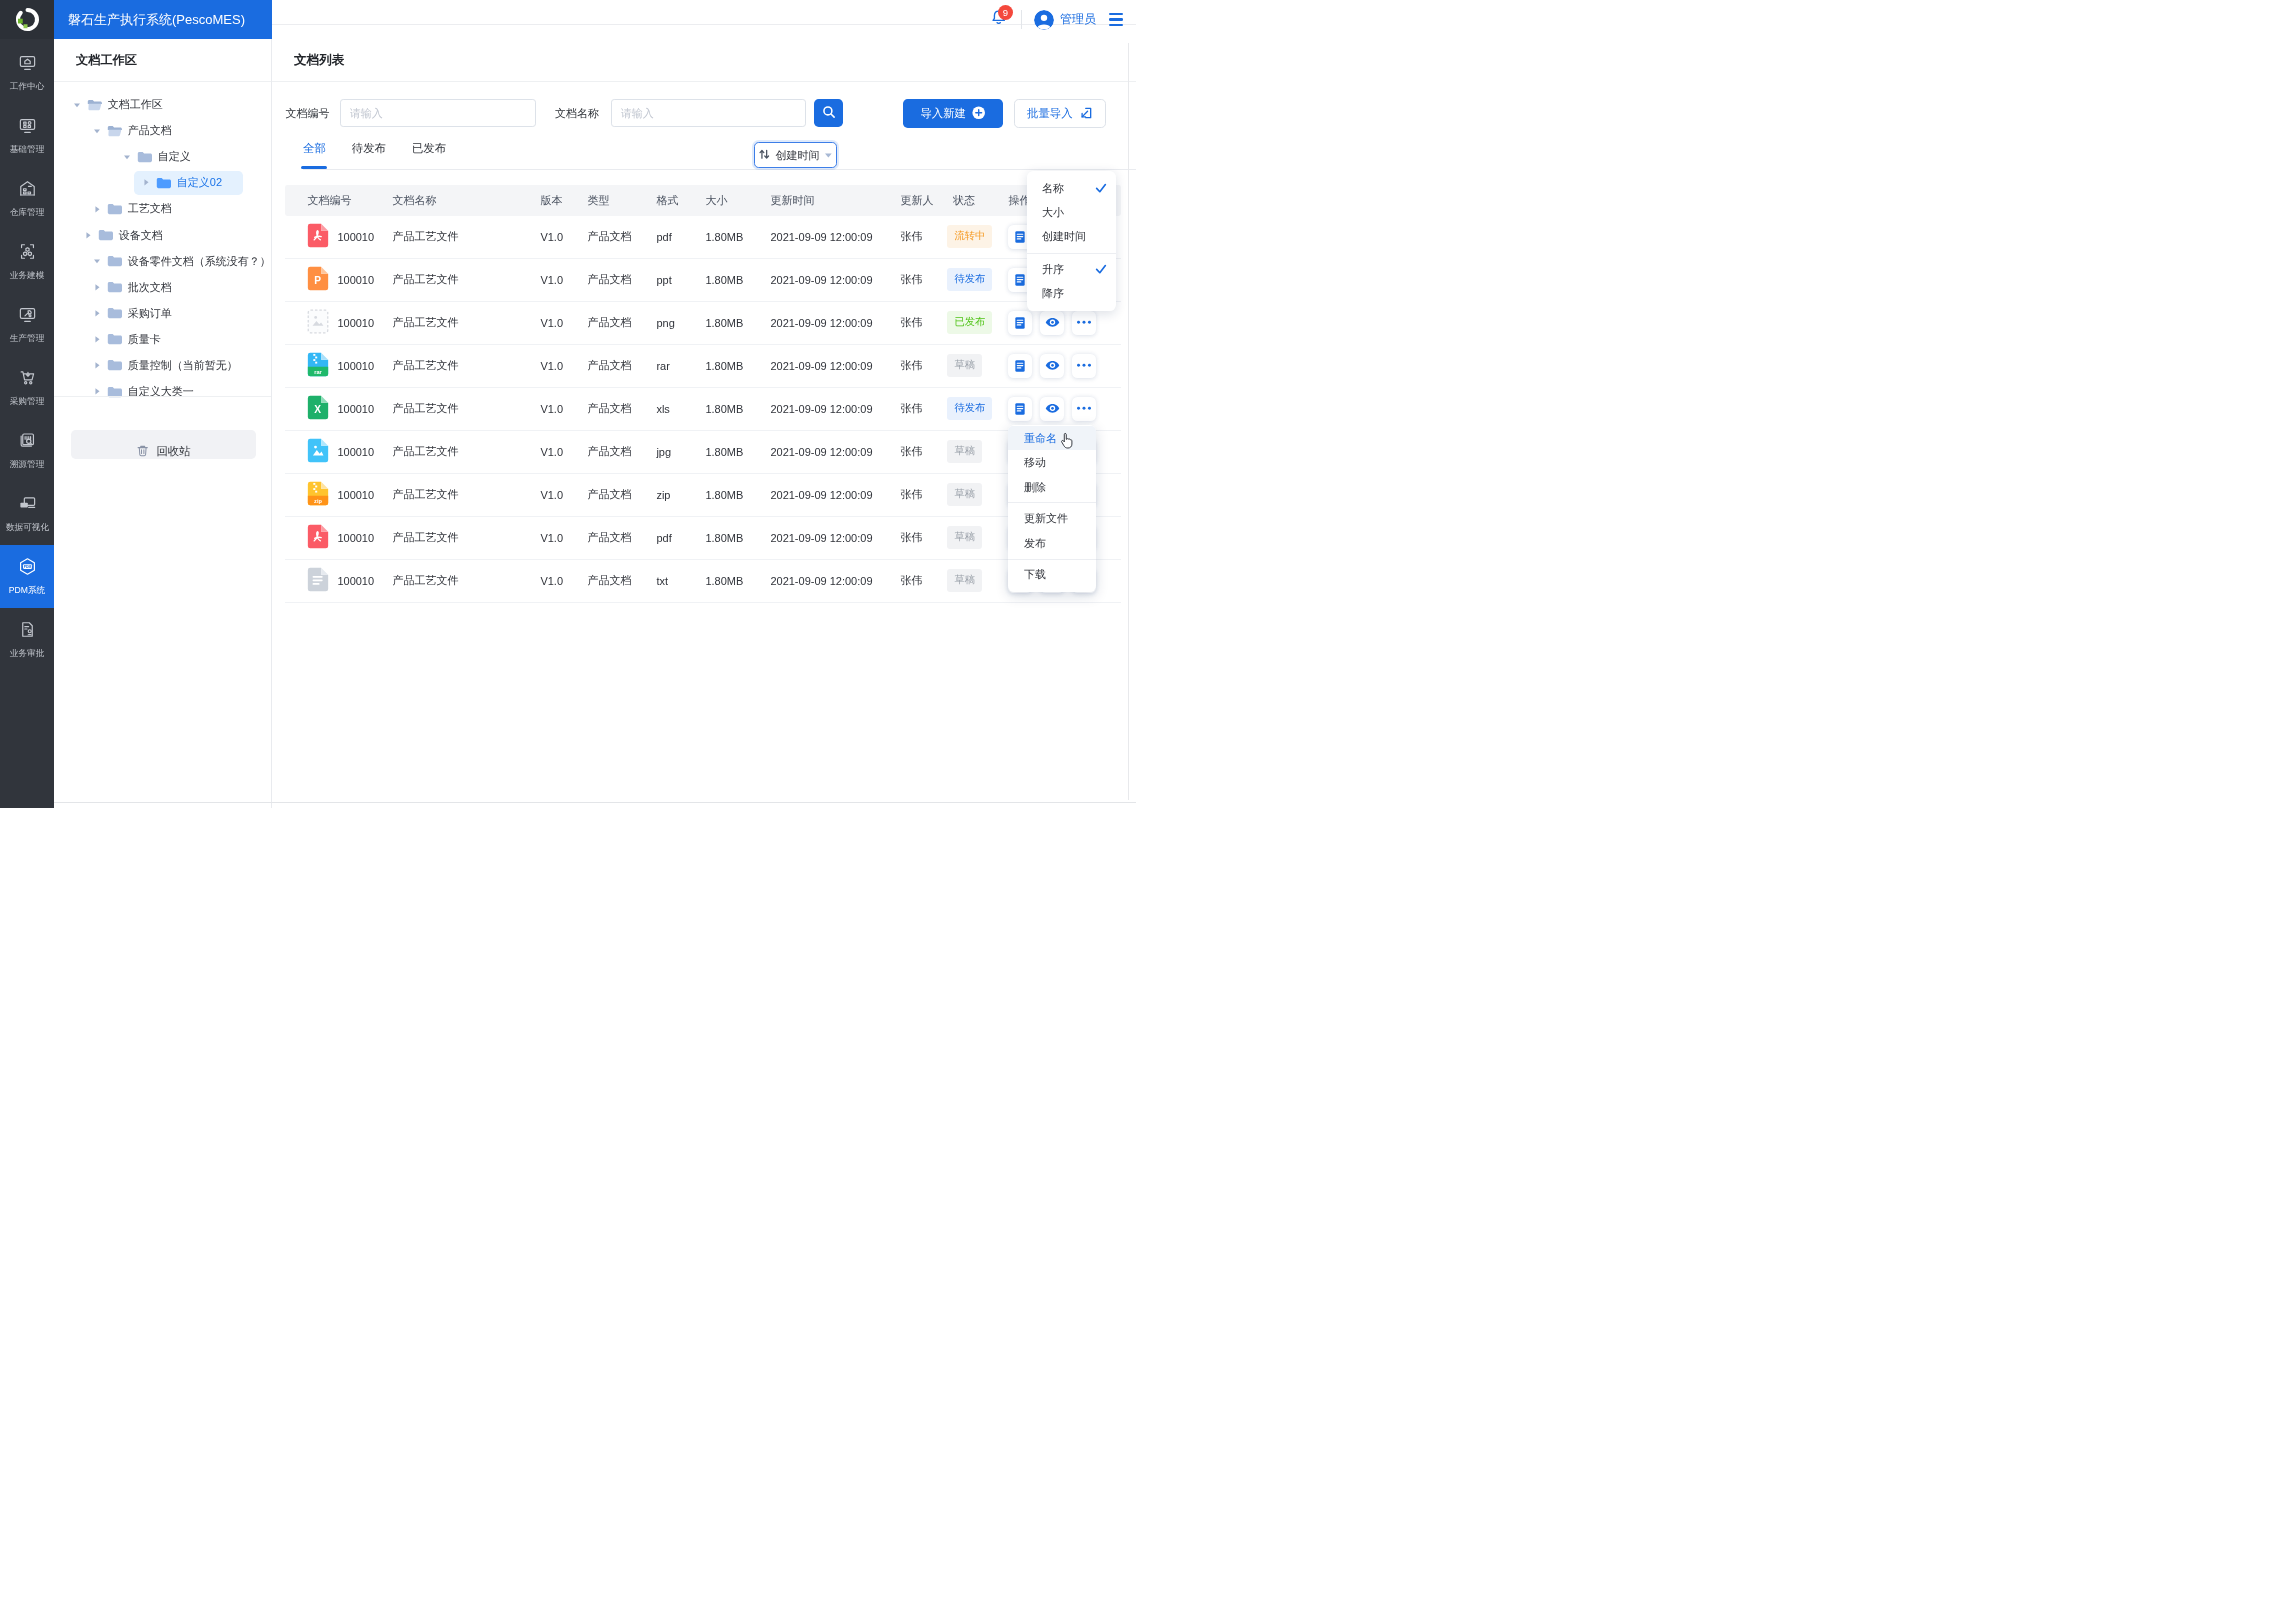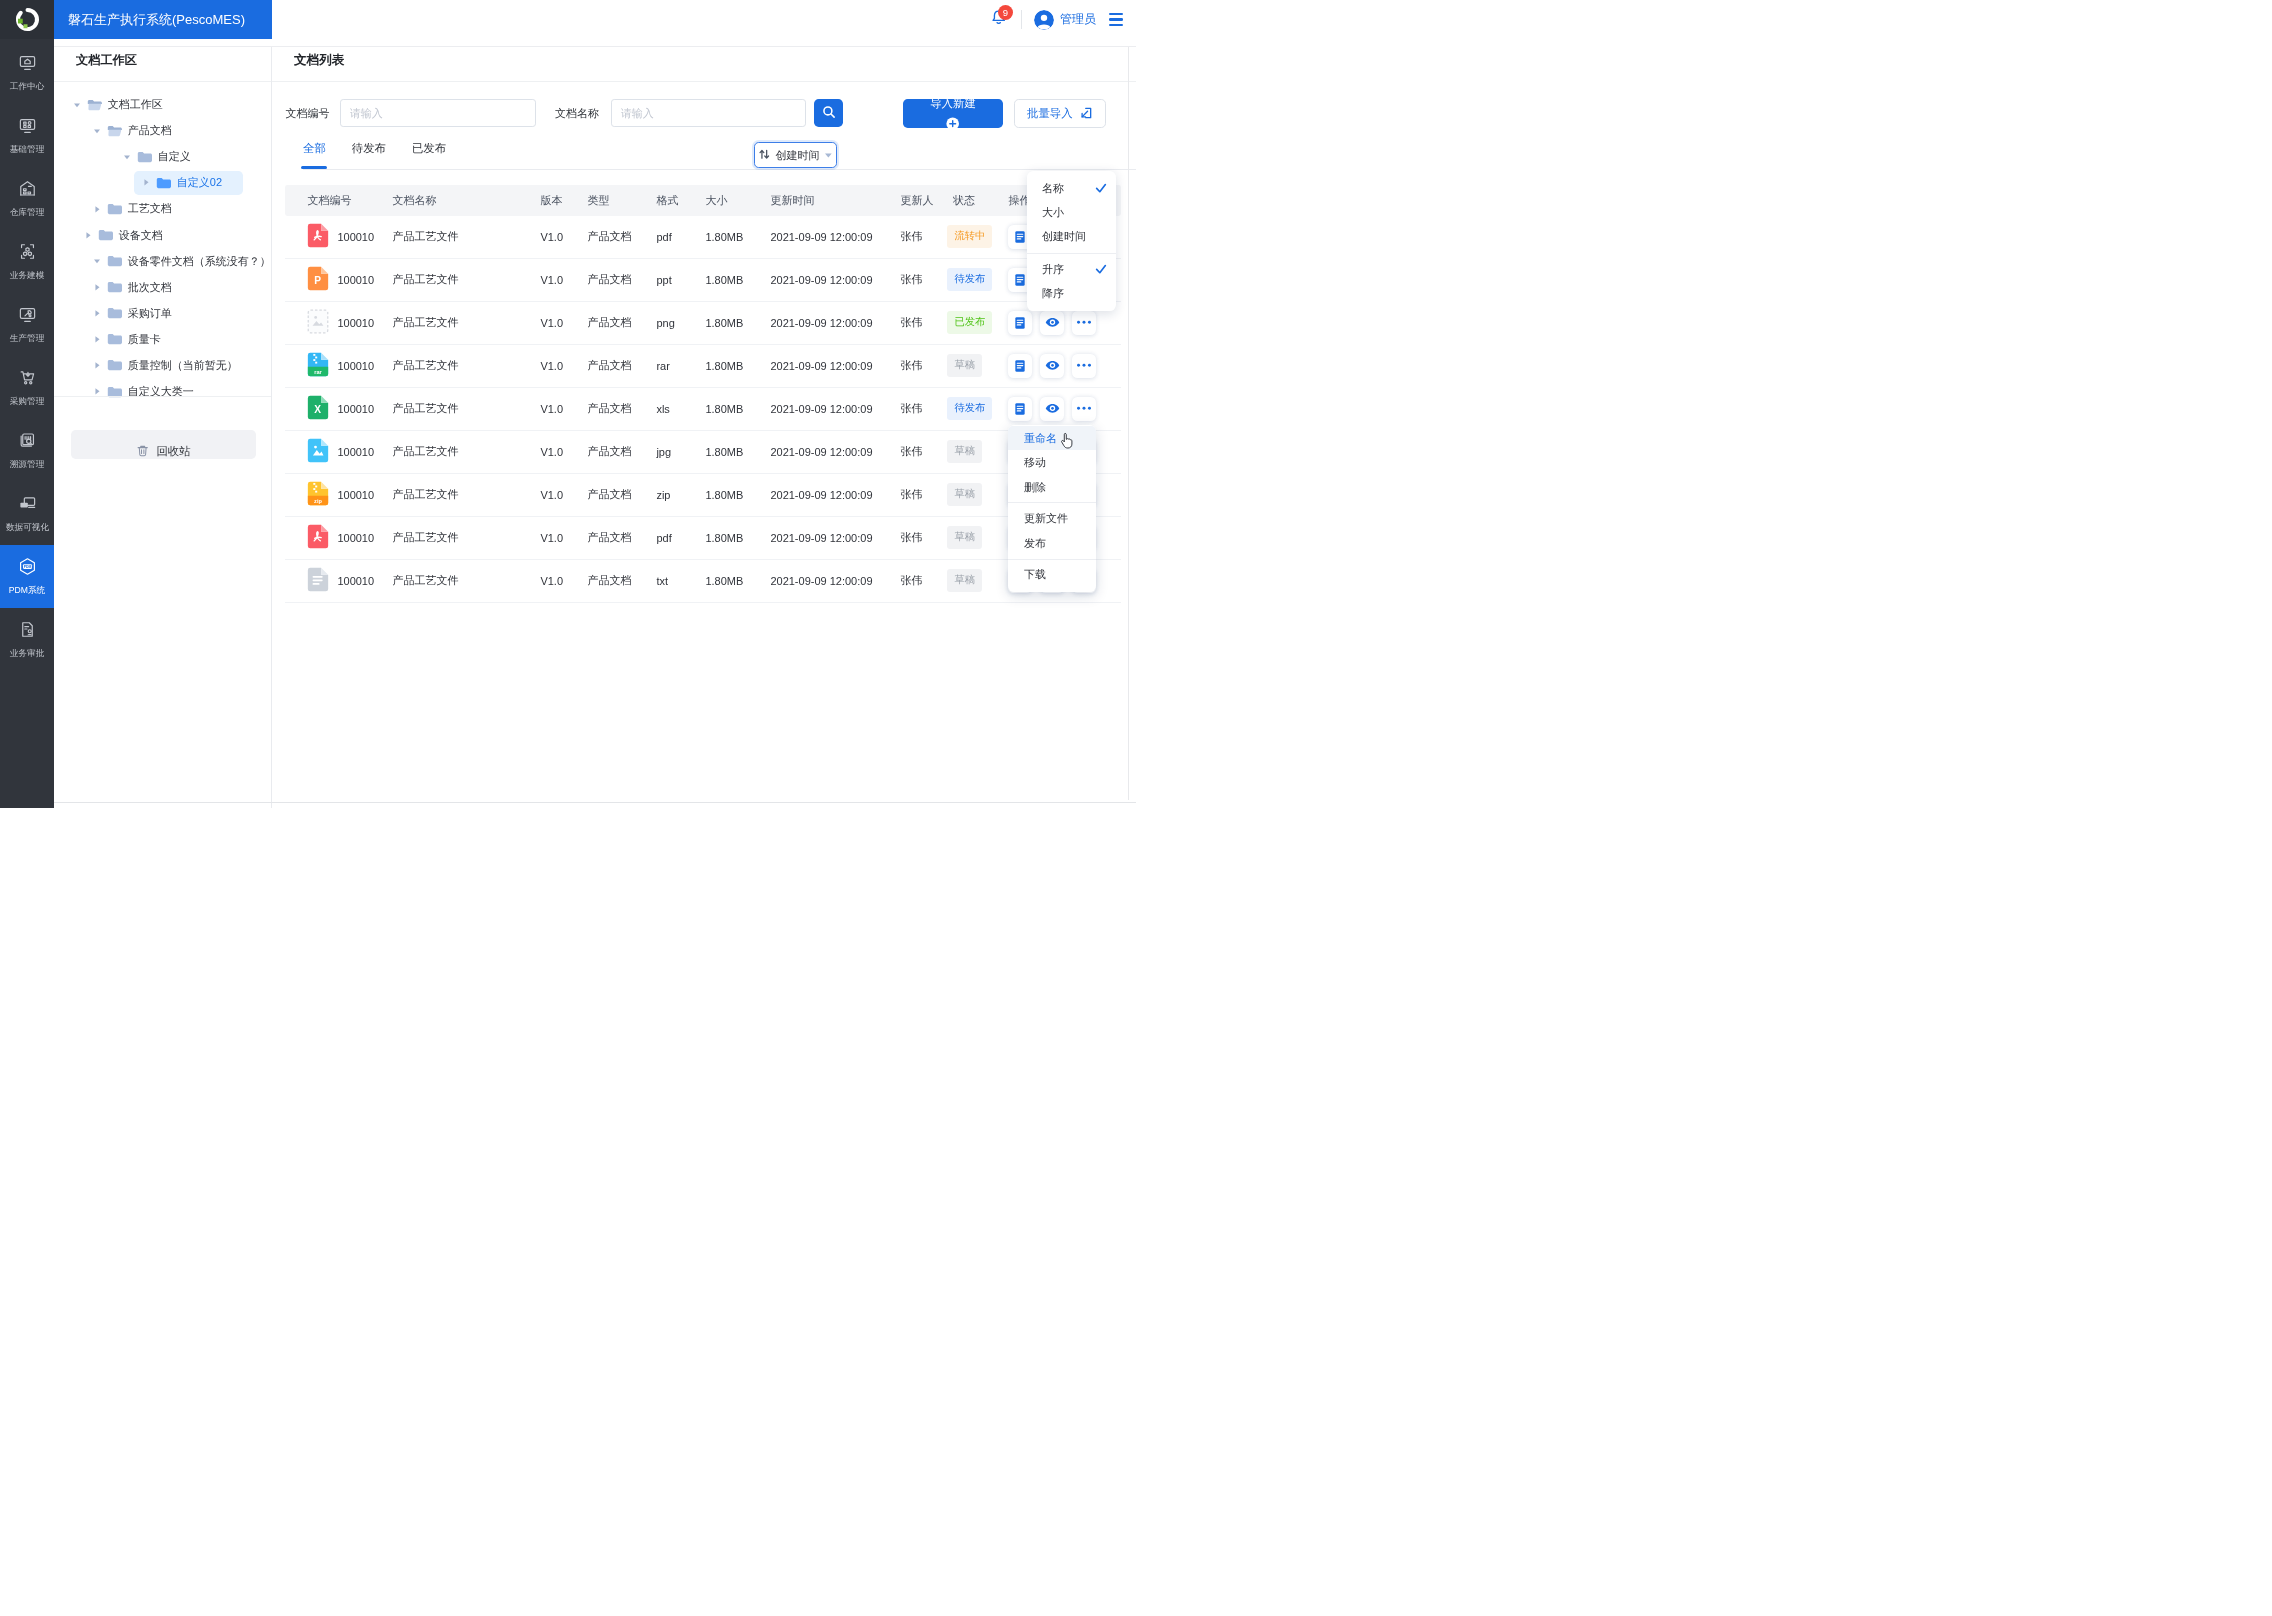--- a/index.html
+++ b/index.html
@@ -1,21 +1,21 @@
 <!DOCTYPE html>
 <html style="font-size:12.6px"><head>
 <meta charset="utf-8">
 <style>
   * { margin:0; padding:0; box-sizing:border-box; }
   html,body { background:#fff; }
   body { font-family:"Liberation Sans","DejaVu Sans",sans-serif; color:#2f3339; }
   .app { position:relative; width:1136px; height:808px; overflow:hidden; background:#fff; }
 
   
-  .topbar { position:absolute; left:0; top:0; width:1136px; height:47px; background:#fff; border-bottom:0.8px solid #ecedf0; z-index:5; }
+  .topbar { position:absolute; left:0; top:0; width:1136px; height:25px; background:#fff; border-bottom:0.8px solid #ecedf0; z-index:5; }
   .brand-block { position:absolute; left:54px; top:0; width:218px; height:39px; background:#1a6ce0; color:#fff; font-size:13px; line-height:39px; padding-left:14px; white-space:nowrap; overflow:hidden; }
   .topbar-right { position:absolute; right:12.6px; top:0; height:39px; display:flex; align-items:center; }
   .bell-wrap { position:relative; width:20.5px; height:20.5px; display:flex; align-items:center; justify-content:center; cursor:pointer; }
   .bell-badge { position:absolute; top:-4.7px; left:9.5px; min-width:15px; height:15px; border-radius:8px; background:#f4483c; color:#fff; font-size:9.5px; display:flex; align-items:center; justify-content:center; padding:0 3.2px; }
   .tb-div { width:0.8px; height:19px; background:#e3e6ea; margin:0 12px; }
   .avatar { width:20px; height:20px; border-radius:50%; overflow:hidden; }
   .admin-name { color:#1a6ce0; font-size:12px; margin-left:6.3px; cursor:pointer; }
   .burger { margin-left:13.4px; cursor:pointer; display:flex; flex-direction:column; gap:3.2px; }
   .burger i { display:block; width:14px; height:2.1px; background:#1a6ce0; border-radius:1.2px; }
 
@@ -39,21 +39,21 @@
   .recycle-btn { position:absolute; left:16.6px; right:15px; top:391px; height:29px; background:#f1f2f5; border-radius:4.7px; display:flex; align-items:flex-end; justify-content:center; gap:7px; font-size:11.4px; color:#30333a; cursor:pointer; }
 
   
   .main { position:absolute; left:272px; top:39px; right:0; bottom:0; background:#fff; }
   .main-head { height:43px; border-bottom:0.8px solid #eef0f2; font-size:12.6px; font-weight:bold; color:#23262b; line-height:43px; padding-left:22px; }
   .filters { position:relative; height:28px; margin-top:17.4px; font-size:11px; }
   .flabel { position:absolute; top:7px; color:#2f3339; }
   .fin { position:absolute; top:0; height:28px; border:0.8px solid #dde2e9; border-radius:3.2px; padding:0 8.7px; font-size:11px; color:#30333a; outline:none; font-family:inherit; }
   .fin::placeholder { color:#c2c7d1; }
   .search-btn { position:absolute; top:0; left:542px; width:29px; height:28px; background:#1a6ce0; border:none; border-radius:4.7px; display:flex; align-items:center; justify-content:center; cursor:pointer; }
-  .btn-primary { position:absolute; top:0; left:631px; width:100px; height:29px; background:#1a6ce0; color:#fff; border:none; border-radius:4.7px; font-size:11.4px; display:flex; align-items:center; justify-content:center; gap:6.3px; cursor:pointer; font-family:inherit;flex-direction:column; }
+  .btn-primary { position:absolute; top:0; left:631px; width:100px; height:29px; background:#1a6ce0; color:#fff; border:none; border-radius:4.7px; font-size:11.4px; display:flex; align-items:center; justify-content:center; gap:6.3px; cursor:pointer; font-family:inherit; }
   .btn-plain { position:absolute; top:0; left:742px; width:92px; height:29px; background:#fff; color:#1a6ce0; border:0.8px solid #dde2e9; border-radius:4.7px; font-size:11.4px; display:flex; align-items:center; justify-content:center; gap:6.3px; cursor:pointer; font-family:inherit; }
 
   .tabs-row { position:relative; height:29px; margin-top:13.4px; border-bottom:0.8px solid #e9ebef; width:836px; margin-left:31px; display:flex; }
   .tab { font-size:11.4px; color:#30333a; margin-right:26px; padding-bottom:11px; position:relative; cursor:pointer; }
   .tab.active { color:#1a6ce0; }
   .tab.active::after { content:""; position:absolute; left:-1.6px; right:-1.6px; bottom:0; height:2.8px; background:#1a6ce0; border-radius:1.6px; }
 
   .sort-btn { position:absolute; left:754px; top:0; width:83px; height:26px; background:#fff; border:1.2px solid #3d7ee8; box-shadow:0 0 0 2px rgba(26,108,224,.14); border-radius:4.7px; display:flex; align-items:center; justify-content:center; gap:4.7px; font-size:11px; color:#30333a; cursor:pointer; z-index:20; }
 
   

